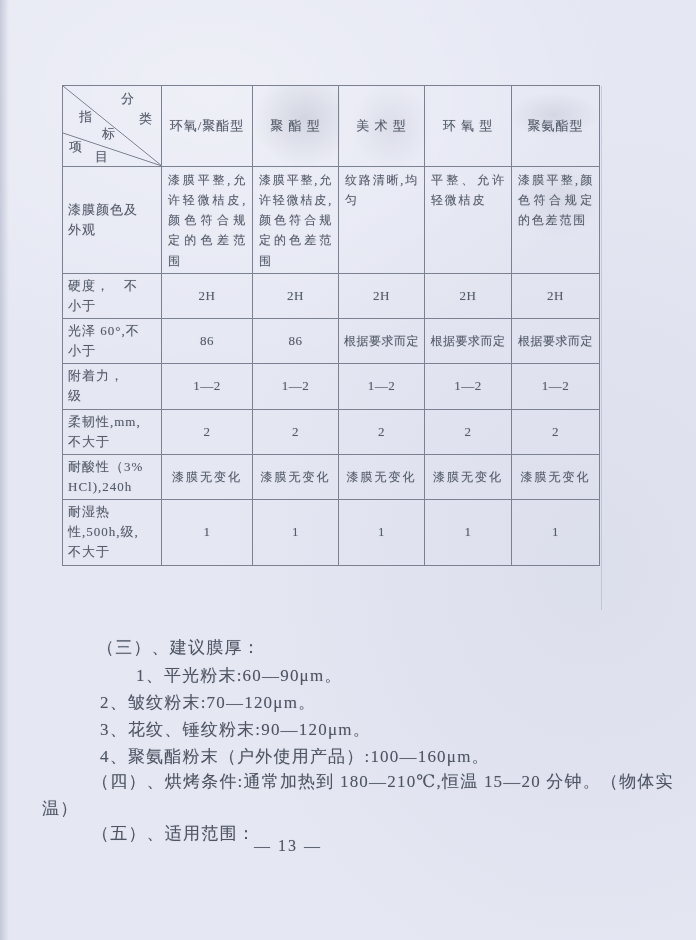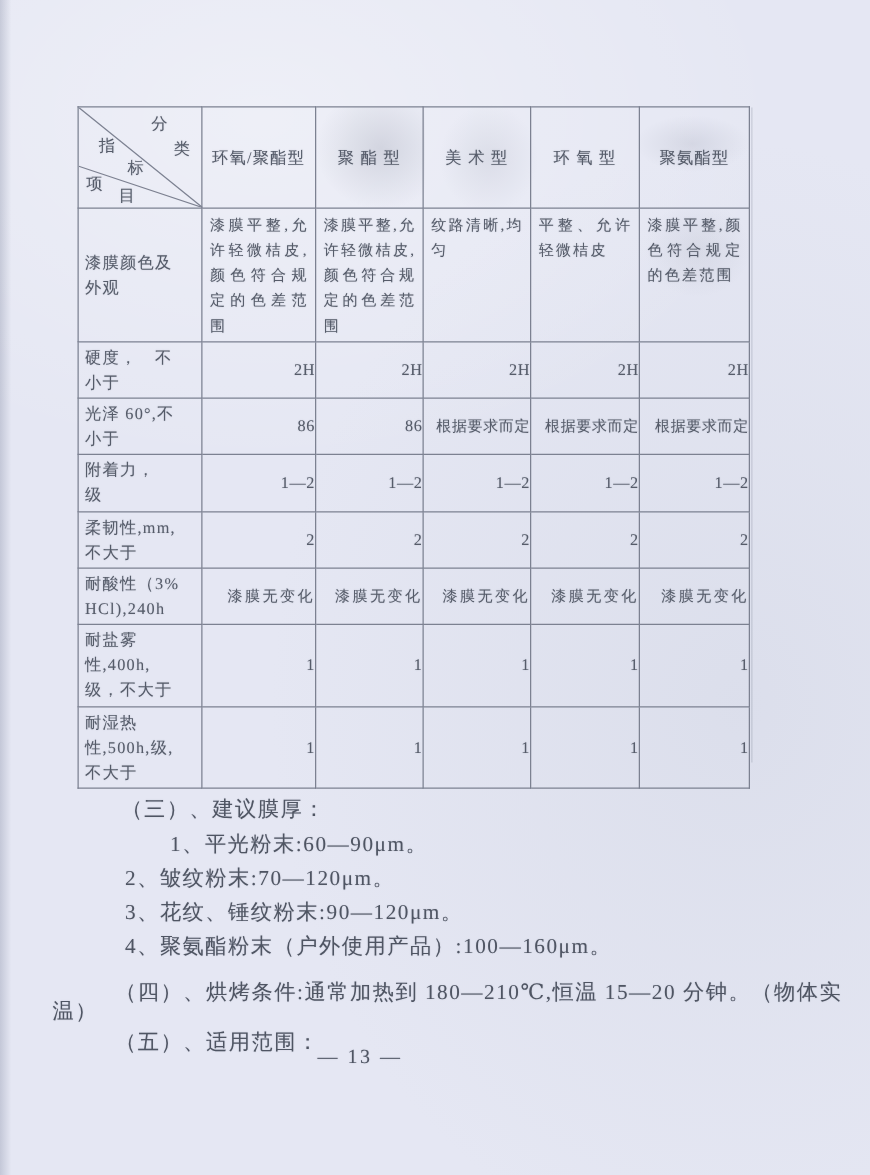--- a/index.html
+++ b/index.html
@@ -42,21 +42,21 @@
   table.spec td, table.spec th {
     border:1px solid #7c8191;
     font-weight:normal;
     text-shadow:0 0 1px rgba(90,96,112,0.35);
   }
   th.colh { text-align:center; vertical-align:middle; letter-spacing:1px; font-size:13px; }
   td.lbl {
     text-align:left; vertical-align:middle;
     padding:2px 14px 2px 5px; letter-spacing:1px; line-height:1.55; font-size:13px;
   }
-  td.val { text-align:right; vertical-align:middle; font-size:13px; letter-spacing:0.5px; }
+  td.val { text-align:center; vertical-align:middle; font-size:13px; letter-spacing:0.5px; }
   td.val.cn { font-size:12px; letter-spacing:2px; }
   td.val.req { font-size:12px; letter-spacing:0.5px; white-space:nowrap; }
   td.txt {
     text-align:justify; text-align-last:left; vertical-align:top;
     padding:3px 5px 2px 6px; font-size:12px; letter-spacing:1.8px; line-height:1.68;
   }
   td.corner-td { padding:0; }
   .corner { position:relative; width:100%; height:80px; }
   .corner svg { position:absolute; left:0; top:0; }
   .corner .ch {
@@ -73,21 +73,21 @@
   .note-line {
     position:absolute; white-space:nowrap;
     font-size:17px; letter-spacing:1.2px; color:#4f5563;
     text-shadow:0 0 1px rgba(85,92,108,0.3);
   }
   .n0{ left:97px;  top:636px; }
   .n1{ left:100px; top:664px;margin-left:36px; }
   .n2{ left:100px; top:691px; }
   .n3{ left:100px; top:718px; }
   .n4{ left:100px; top:745px; }
-  .n5{ left:92px;  top:770px;margin-top:12px; }
+  .n5{ left:92px;  top:770px; }
   .n6{ left:42px;  top:797px; }
   .n7{ left:92px;  top:822px; }
   .page-number {
     position:absolute; left:230px; top:837px; width:116px;
     text-align:center; font-size:16px; letter-spacing:2px; color:#4f5563;
     text-shadow:0 0 1px rgba(85,92,108,0.3);
   }
 </style>
 </head>
 <body>
@@ -169,28 +169,20 @@
       <td class="val">2</td>
     </tr>
     <tr style="height:36px">
       <td class="lbl">耐酸性（3% HCl),240h</td>
       <td class="val cn">漆膜无变化</td>
       <td class="val cn">漆膜无变化</td>
       <td class="val cn">漆膜无变化</td>
       <td class="val cn">漆膜无变化</td>
       <td class="val cn">漆膜无变化</td>
     </tr>
-    <tr style="height:37px">
-      <td class="lbl">耐盐雾性,400h,级，不大于</td>
-      <td class="val">1</td>
-      <td class="val">1</td>
-      <td class="val">1</td>
-      <td class="val">1</td>
-      <td class="val">1</td>
-    </tr>
     <tr style="height:43px">
       <td class="lbl">耐湿热性,500h,级,不大于</td>
       <td class="val">1</td>
       <td class="val">1</td>
       <td class="val">1</td>
       <td class="val">1</td>
       <td class="val">1</td>
     </tr>
   </tbody>
     </table>

